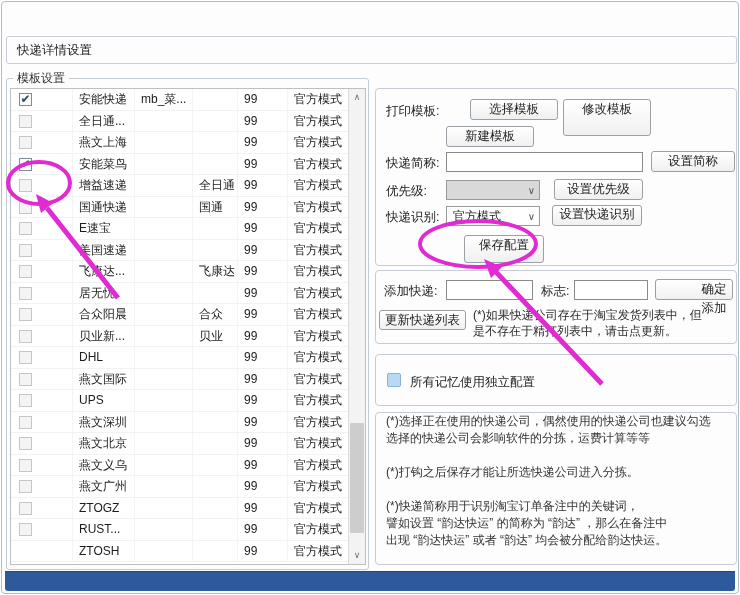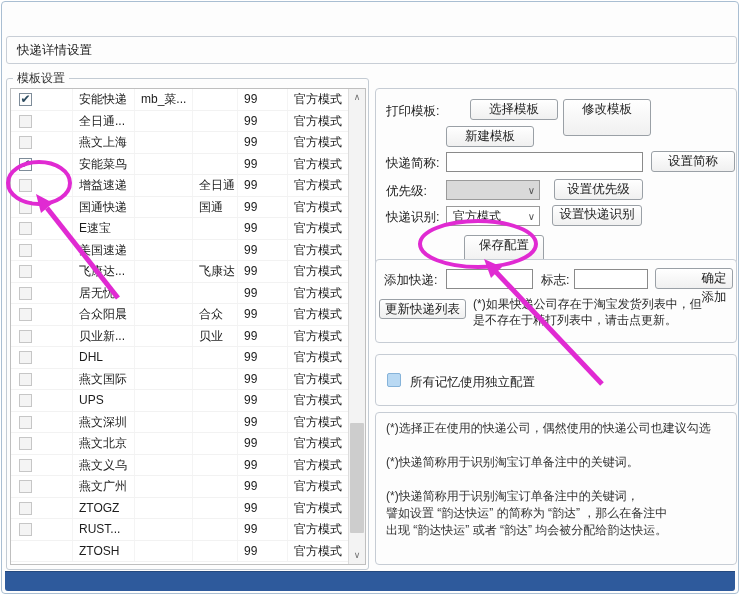--- a/index.html
+++ b/index.html
@@ -42,23 +42,23 @@
       font-size:12px;line-height:11px;text-align:center;}
   .cb.checked{background:#fdfdfd;border-color:#7e8c99;color:var(--checkcolor);font-weight:bold;}
   
   .vscroll{position:absolute;right:0;top:0;bottom:0;width:17px;background:#f3f3f3;border-left:1px solid #dcdcdc;}
   .sbtn{position:absolute;left:0;width:16px;height:17px;text-align:center;font-size:9px;color:#6f6f6f;line-height:17px;background:#f3f3f3;}
   .sbtn.up{top:0;} .sbtn.down{bottom:0;}
   .sthumb{position:absolute;left:1px;top:334px;width:14px;height:110px;background:#cdcdcd;border-radius:1px;}
   
   .rbox{position:absolute;left:373px;width:362px;border:1px solid #c6ccd4;border-radius:4px;background:#fdfdfd;}
   .box1{top:86px;height:178px;}
-  .box2{top:257px;height:84px;}
+  .box2{top:268px;height:74px;}
   .box3{top:352px;height:52px;}
-  .box4{top:410px;height:153px;padding:7px 10px;}
+  .box4{top:410px;height:153px;padding:0 10px;}
   .lbl{position:absolute;font-size:12.5px;color:#222;white-space:nowrap;}
   .btn{position:absolute;border:1px solid #9aa0a6;border-radius:3px;
        background:linear-gradient(#ffffff,#f0f0f0);font-size:12.5px;color:#1d1d1d;
        text-align:center;}
   .txt{position:absolute;border:1px solid #8a8a8a;background:#fff;height:20px;font-size:12px;padding:0 4px;}
   .sel{position:absolute;border:1px solid #9a9a9a;height:20px;font-size:12px;color:#1d1d1d;}
   .sel .selval{display:block;margin-left:6px;line-height:19px;}
   .sel .arrow{position:absolute;right:4px;top:0;line-height:19px;font-size:10px;color:#555;}
   .sel.gray{background:#d9d9d9;}
   .sel.white{background:#fff;}
@@ -359,23 +359,24 @@
   </div>
 
   <div class="rbox box3">
     <div class="bluecb"></div>
     <span class="lbl" style="left:34px;top:19px;">所有记忆使用独立配置</span>
   </div>
 
   <div class="rbox box4">
       <div class="note">
         <div>(*)选择正在使用的快递公司，偶然使用的快递公司也建议勾选</div>
+        <div>选择的快递公司会影响软件的分拣，运费计算等等</div>
       </div>
       <div class="note">
-        <div>(*)快递简称用于识别淘宝订单备注中的关键词。</div>
+        <div>(*)打钩之后保存才能让所选快递公司进入分拣。</div>
       </div>
       <div class="note">
         <div>(*)快递简称用于识别淘宝订单备注中的关键词，</div>
         <div>譬如设置 “韵达快运” 的简称为 “韵达” ，那么在备注中</div>
         <div>出现 “韵达快运” 或者 “韵达” 均会被分配给韵达快运。</div>
       </div>
     </div>
 
   <div class="statusbar"></div>
 

